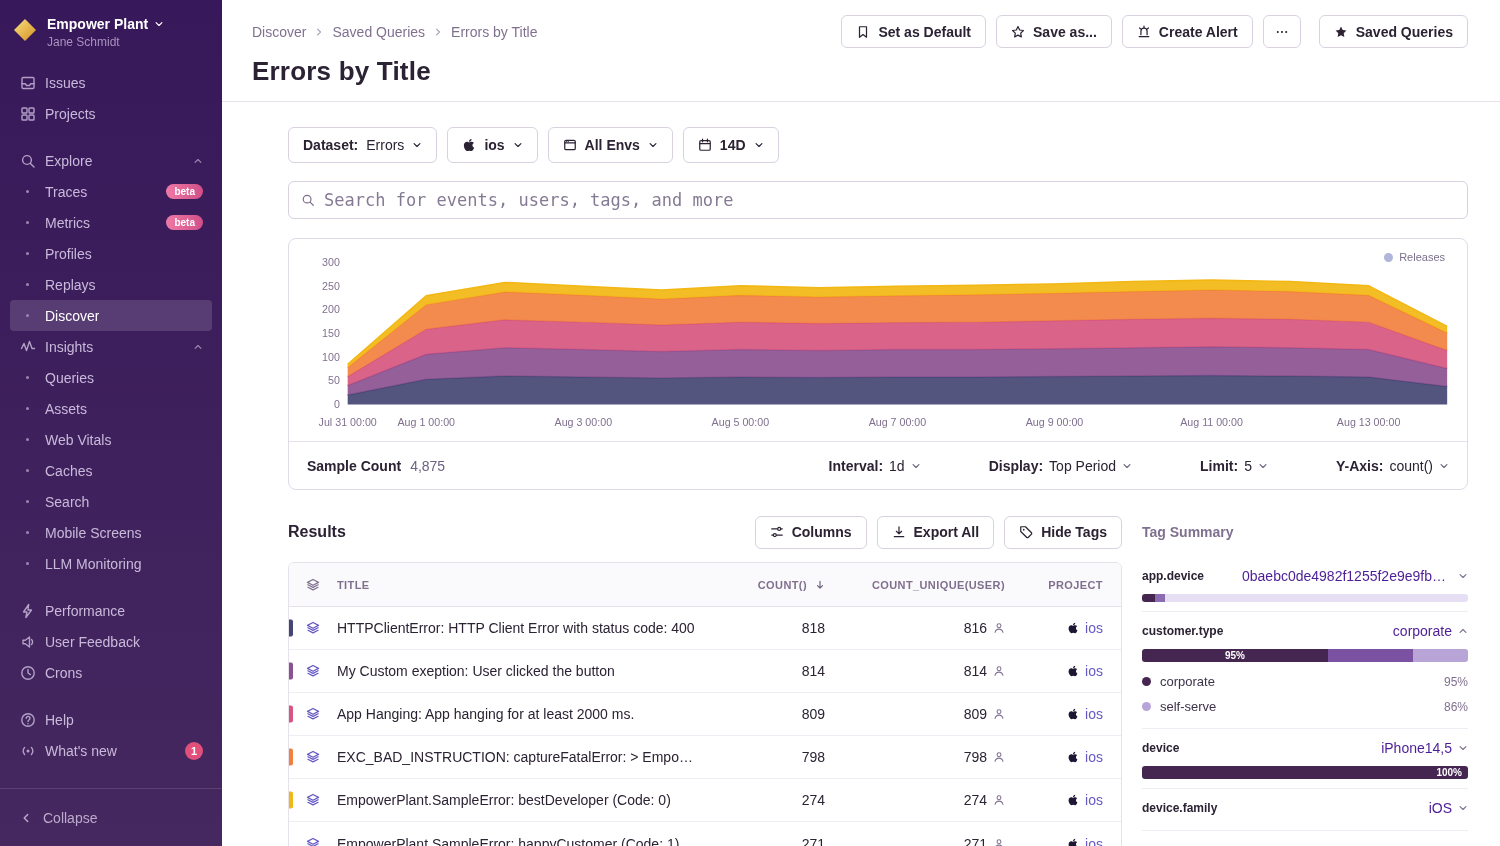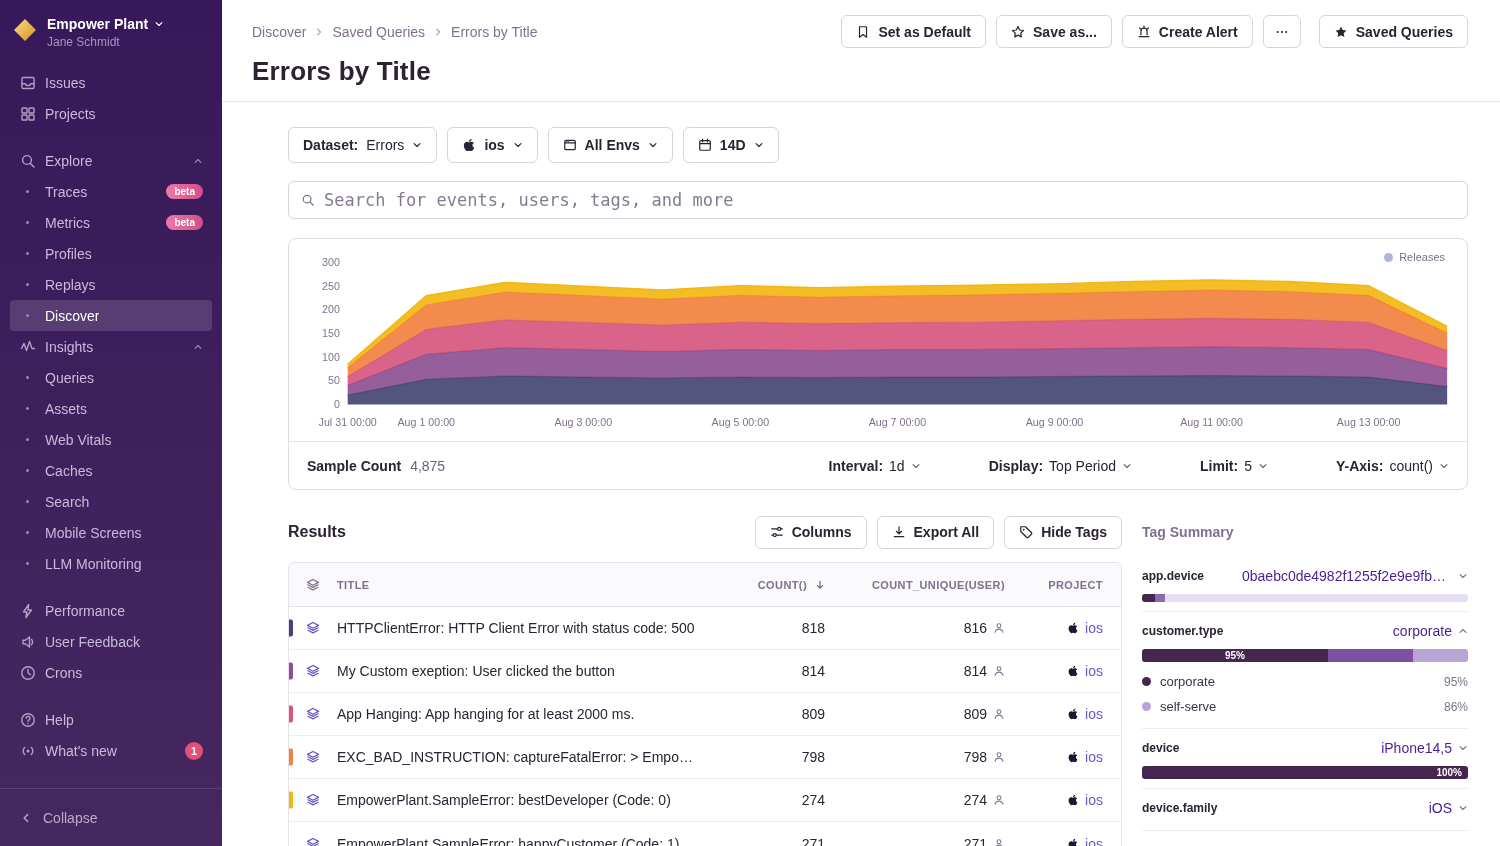--- a/index.html
+++ b/index.html
@@ -609,21 +609,21 @@
                 <div class="tc c-icon">
                   <span class="swatch" style="background:#444674"></span>
                   <span class="icon">
                     <svg viewBox="0 0 16 16">
                       <path d="M8 1.7L14.3 5 8 8.3 1.7 5z" fill="none" stroke="currentColor" stroke-width="1.4" stroke-linecap="round" stroke-linejoin="round"></path>
                       <path d="M2.2 7.7L8 10.7l5.8-3" fill="none" stroke="currentColor" stroke-width="1.4" stroke-linecap="round" stroke-linejoin="round"></path>
                       <path d="M2.2 10.6L8 13.6l5.8-3" fill="none" stroke="currentColor" stroke-width="1.4" stroke-linecap="round" stroke-linejoin="round"></path>
                     </svg>
                   </span>
                 </div>
-                <div class="tc c-title">HTTPClientError: HTTP Client Error with status code: 500</div>
+                <div class="tc c-title">HTTPClientError: HTTP Client Error with status code: 400</div>
                 <div class="tc c-num">818</div>
                 <div class="tc c-num c-uniq">
                   <span>816</span>
                   <span class="icon i12">
                     <svg viewBox="0 0 16 16">
                       <circle cx="8" cy="5" r="2.6" fill="none" stroke="currentColor" stroke-width="1.4" stroke-linecap="round" stroke-linejoin="round"></circle>
                       <path d="M2.7 13.8c.8-2.9 2.7-4.3 5.3-4.3s4.5 1.4 5.3 4.3" fill="none" stroke="currentColor" stroke-width="1.4" stroke-linecap="round" stroke-linejoin="round"></path>
                     </svg>
                   </span>
                 </div>

